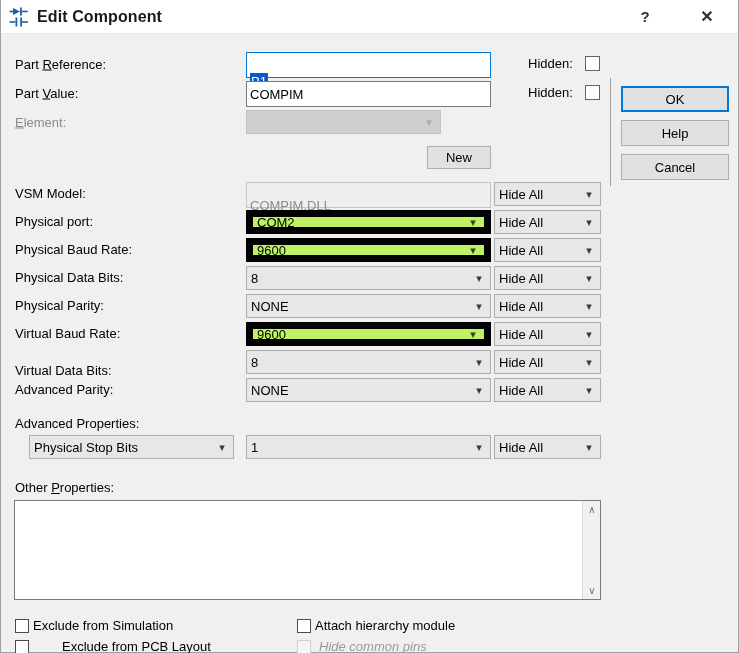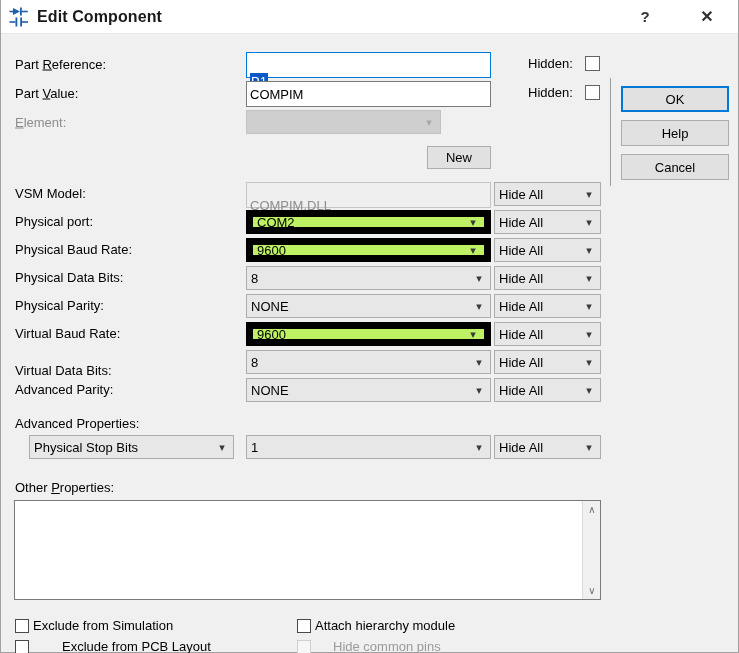--- a/index.html
+++ b/index.html
@@ -440,21 +440,21 @@
     <div id="cb-left">
         <div class="bcb" style="left: 14px; top: 585px;"></div>
         <div class="bcb-lbl" style="left: 32px; top: 584px;">Exclude from Simulation</div>
         <div class="bcb" style="left: 14px; top: 606px;"></div>
         <div class="bcb-lbl" style="left: 32px; top: 605px; margin-left: 29px;">Exclude from PCB Layout</div>
       </div>
     <div id="cb-right">
         <div class="bcb" style="left: 296px; top: 585px;"></div>
         <div class="bcb-lbl" style="left: 314px; top: 584px;">Attach hierarchy module</div>
         <div class="bcb dis" style="left: 296px; top: 606px;"></div>
-        <div class="bcb-lbl dis" style="left: 332px; top: 605px;">Hide common pins</div>
+        <div class="bcb-lbl dis" style="left: 318px; top: 605px; font-style: italic;">Hide common pins</div>
       </div>
 
     <div id="vsep"></div>
 
     <div class="btn rbtn" style="top:86px;">Help</div>
     <div class="btn rbtn focus" style="top:52px;">OK</div>
     <div class="btn rbtn" style="top:120px;">Cancel</div>
 
   </div>
 </div>

